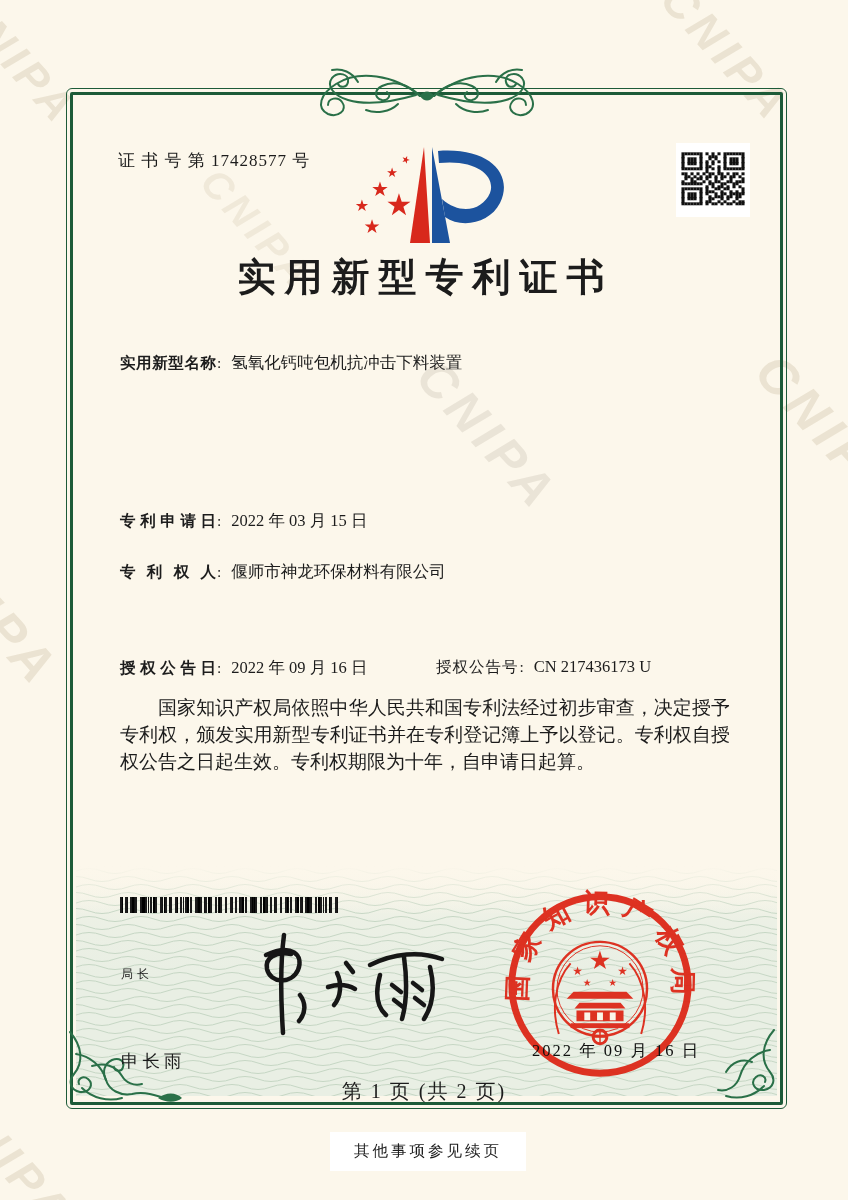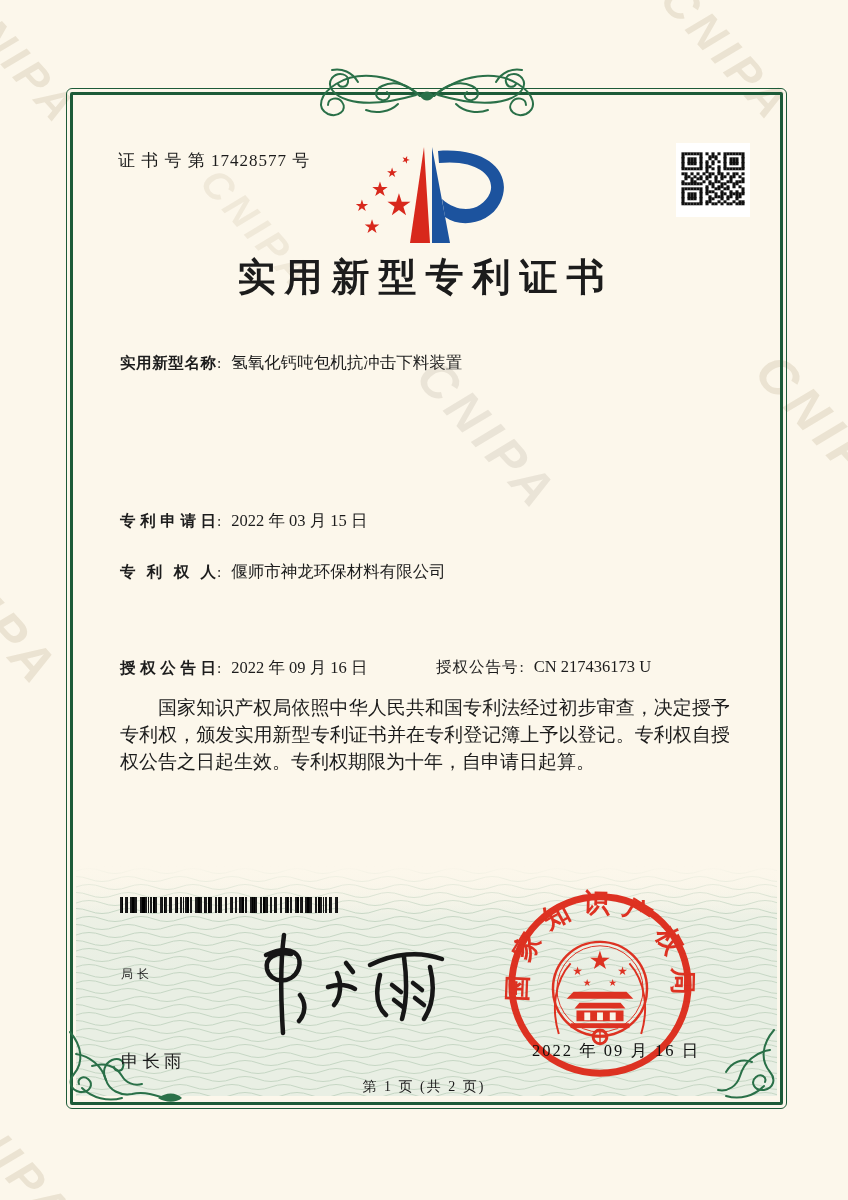--- a/index.html
+++ b/index.html
@@ -55,21 +55,21 @@
        repeating-linear-gradient(90deg,#111 0 1px,transparent 1px 7px),
        repeating-linear-gradient(90deg,#000 0 3px,transparent 3px 11px);}
 
   .signer-title{position:absolute;left:121px;top:966px;font-size:12px;letter-spacing:4px;z-index:6;}
   .signer-name{position:absolute;left:121px;top:1003px;font-size:17.5px;letter-spacing:4px;z-index:6;margin-top:46px;}
   .signature{position:absolute;left:242px;top:925px;z-index:6;}
 
   .seal{position:absolute;left:502px;top:887px;z-index:6;}
   .seal-date{position:absolute;left:532px;top:1040px;font-size:16.5px;letter-spacing:2px;color:#0f0f0f;z-index:7;}
 
-  .page-info{position:absolute;left:0;right:0;top:1078px;text-align:center;font-size:14px;
+  .page-info{position:absolute;left:0;right:0;top:1078px;text-align:center;font-size:20px;
              letter-spacing:2px;z-index:6;}
 
   .footer-note{position:absolute;left:330px;top:1132px;background:#ffffff;padding:9px 24px;
                font-size:15.5px;letter-spacing:3px;z-index:5;}
 </style>
 </head>
 <body>
 
 <div class="page">
 
@@ -259,14 +259,15 @@
         </g>
         <circle cx="100" cy="153" r="7" fill="none" stroke="#dd2414" stroke-width="3"></circle>
         <path d="M93 153 h14 M100 146 v14" stroke="#dd2414" stroke-width="1.5"></path>
       </g>
     </g>
   </svg>
   <div class="seal-date">2022 年 09 月 16 日</div>
 
   <div class="page-info">第 1 页 (共 2 页)</div>
 
+  <div class="footer-note">其他事项参见续页</div>
 
 </div>
 
 </body></html>

